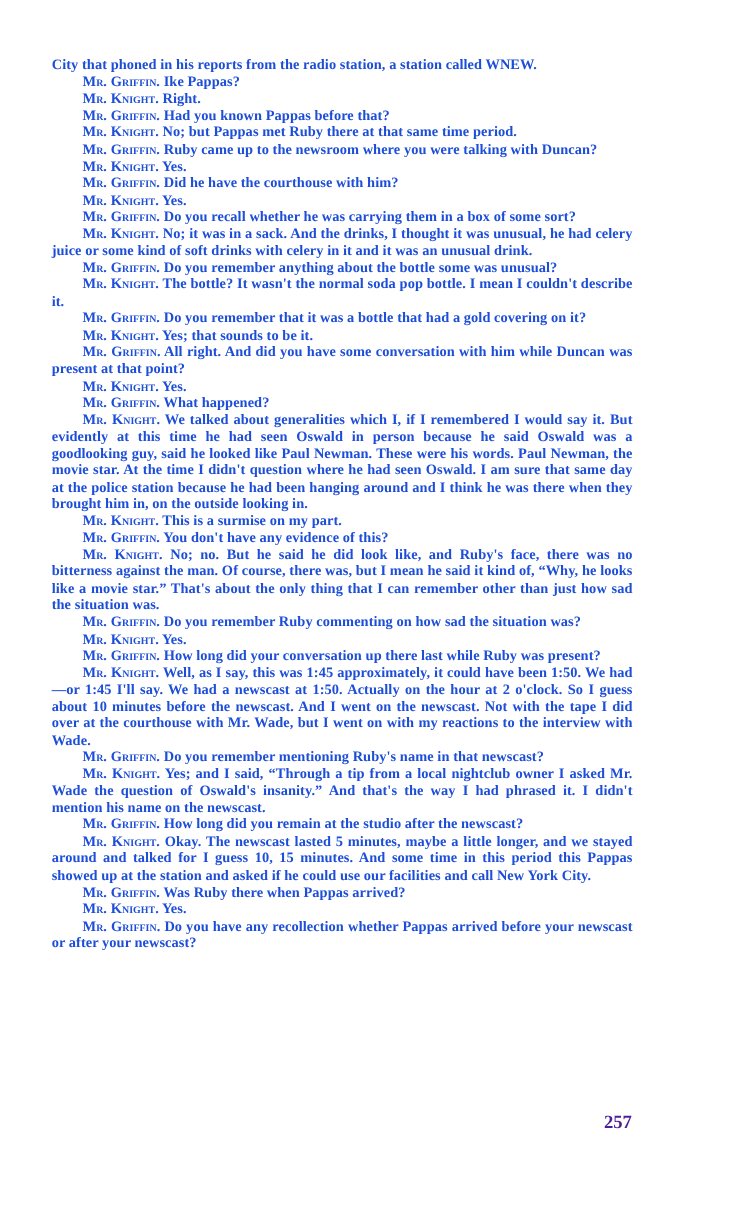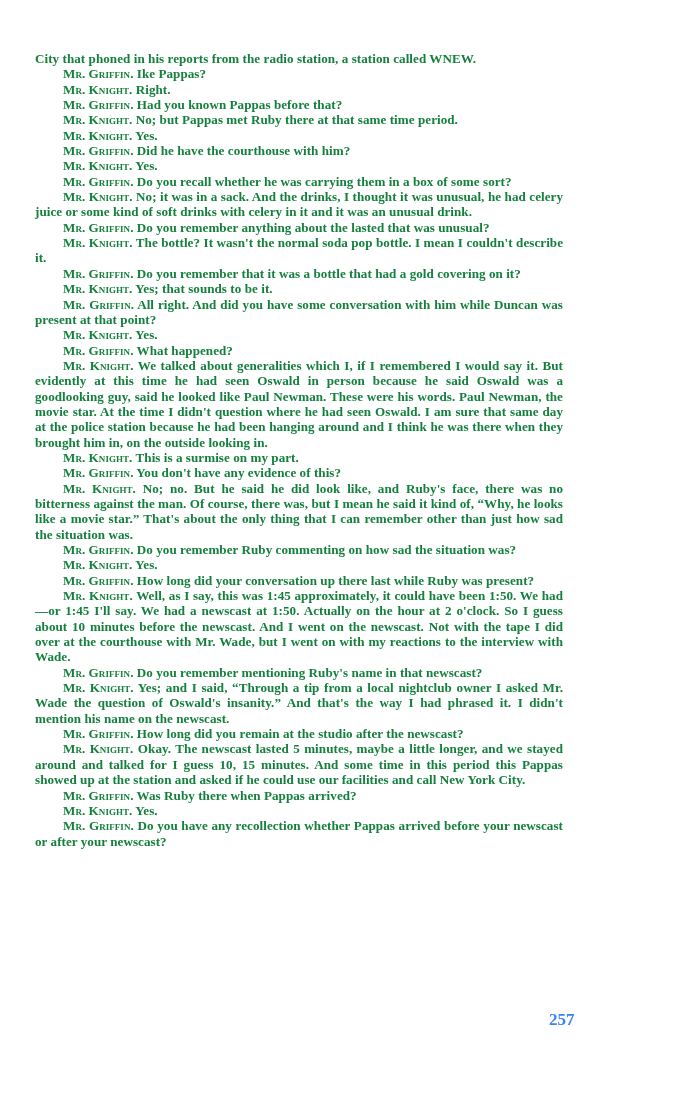--- a/index.html
+++ b/index.html
@@ -1,57 +1,58 @@
 <!DOCTYPE html>
 <html><head>
 <meta charset="utf-8">
 <style>
   html, body { margin: 0; padding: 0; background: #ffffff; }
   body { width: 684px; height: 1104px; position: relative; overflow: hidden; }
   .page {
     position: absolute;
-    left: 35px;
+    left: 47px;
     top: 51px;
     width: 528px;
     font-family: "Liberation Serif", "DejaVu Serif", serif;
     font-size: 13.1px;
     line-height: 15.35px;
-    color: #15803d;
+    color: #1d4ed8;
     text-align: justify;
     font-weight: bold;
     letter-spacing: 0.05px;
   }
   .page p { margin: 0; text-indent: 14px; }
   .page p.cont { text-indent: 0; }
   .speaker { font-variant: small-caps; margin-left: 14px; }
   .page-number {
     position: absolute;
     left: 549px;
     top: 1010px;
     font-family: "Liberation Serif", "DejaVu Serif", serif;
     font-size: 17px;
     font-weight: bold;
-    color: #3b82f6;
+    color: #4c1d95;
   }
 </style>
 </head>
 <body>
 
 <div class="page" id="page">
     <p class="cont"><span>City that phoned in his reports from the radio station, a station called WNEW.</span></p>
     <p><span class="speaker">Mr. Griffin.</span> <span>Ike Pappas?</span></p>
     <p><span class="speaker">Mr. Knight.</span> <span>Right.</span></p>
     <p><span class="speaker">Mr. Griffin.</span> <span>Had you known Pappas before that?</span></p>
     <p><span class="speaker">Mr. Knight.</span> <span>No; but Pappas met Ruby there at that same time period.</span></p>
+    <p><span class="speaker">Mr. Griffin.</span> <span>Ruby came up to the newsroom where you were talking with Duncan?</span></p>
     <p><span class="speaker">Mr. Knight.</span> <span>Yes.</span></p>
     <p><span class="speaker">Mr. Griffin.</span> <span>Did he have the courthouse with him?</span></p>
     <p><span class="speaker">Mr. Knight.</span> <span>Yes.</span></p>
     <p><span class="speaker">Mr. Griffin.</span> <span>Do you recall whether he was carrying them in a box of some sort?</span></p>
     <p><span class="speaker">Mr. Knight.</span> <span>No; it was in a sack.  And the drinks, I thought it was unusual, he had celery juice or some kind of soft drinks with celery in it and it was an unusual drink.</span></p>
-    <p><span class="speaker">Mr. Griffin.</span> <span>Do you remember anything about the lasted that was unusual?</span></p>
+    <p><span class="speaker">Mr. Griffin.</span> <span>Do you remember anything about the bottle some was unusual?</span></p>
     <p><span class="speaker">Mr. Knight.</span> <span>The bottle?  It wasn't the normal soda pop bottle.  I mean I couldn't describe it.</span></p>
     <p><span class="speaker">Mr. Griffin.</span> <span>Do you remember that it was a bottle that had a gold covering on it?</span></p>
     <p><span class="speaker">Mr. Knight.</span> <span>Yes; that sounds to be it.</span></p>
     <p><span class="speaker">Mr. Griffin.</span> <span>All right.  And did you have some conversation with him while Duncan was present at that point?</span></p>
     <p><span class="speaker">Mr. Knight.</span> <span>Yes.</span></p>
     <p><span class="speaker">Mr. Griffin.</span> <span>What happened?</span></p>
     <p><span class="speaker">Mr. Knight.</span> <span>We talked about generalities which I, if I remembered I would say it.  But evidently at this time he had seen Oswald in person because he said Oswald was a goodlooking guy, said he looked like Paul Newman.  These were his words.  Paul Newman, the movie star.  At the time I didn't question where he had seen Oswald.  I am sure that same day at the police station because he had been hanging around and I think he was there when they brought him in, on the outside looking in.</span></p>
     <p><span class="speaker">Mr. Knight.</span> <span>This is a surmise on my part.</span></p>
     <p><span class="speaker">Mr. Griffin.</span> <span>You don't have any evidence of this?</span></p>
     <p><span class="speaker">Mr. Knight.</span> <span>No; no.  But he said he did look like, and Ruby's face, there was no bitterness against the man.  Of course, there was, but I mean he said it kind of, “Why, he looks like a movie star.”  That's about the only thing that I can remember other than just how sad the situation was.</span></p>

